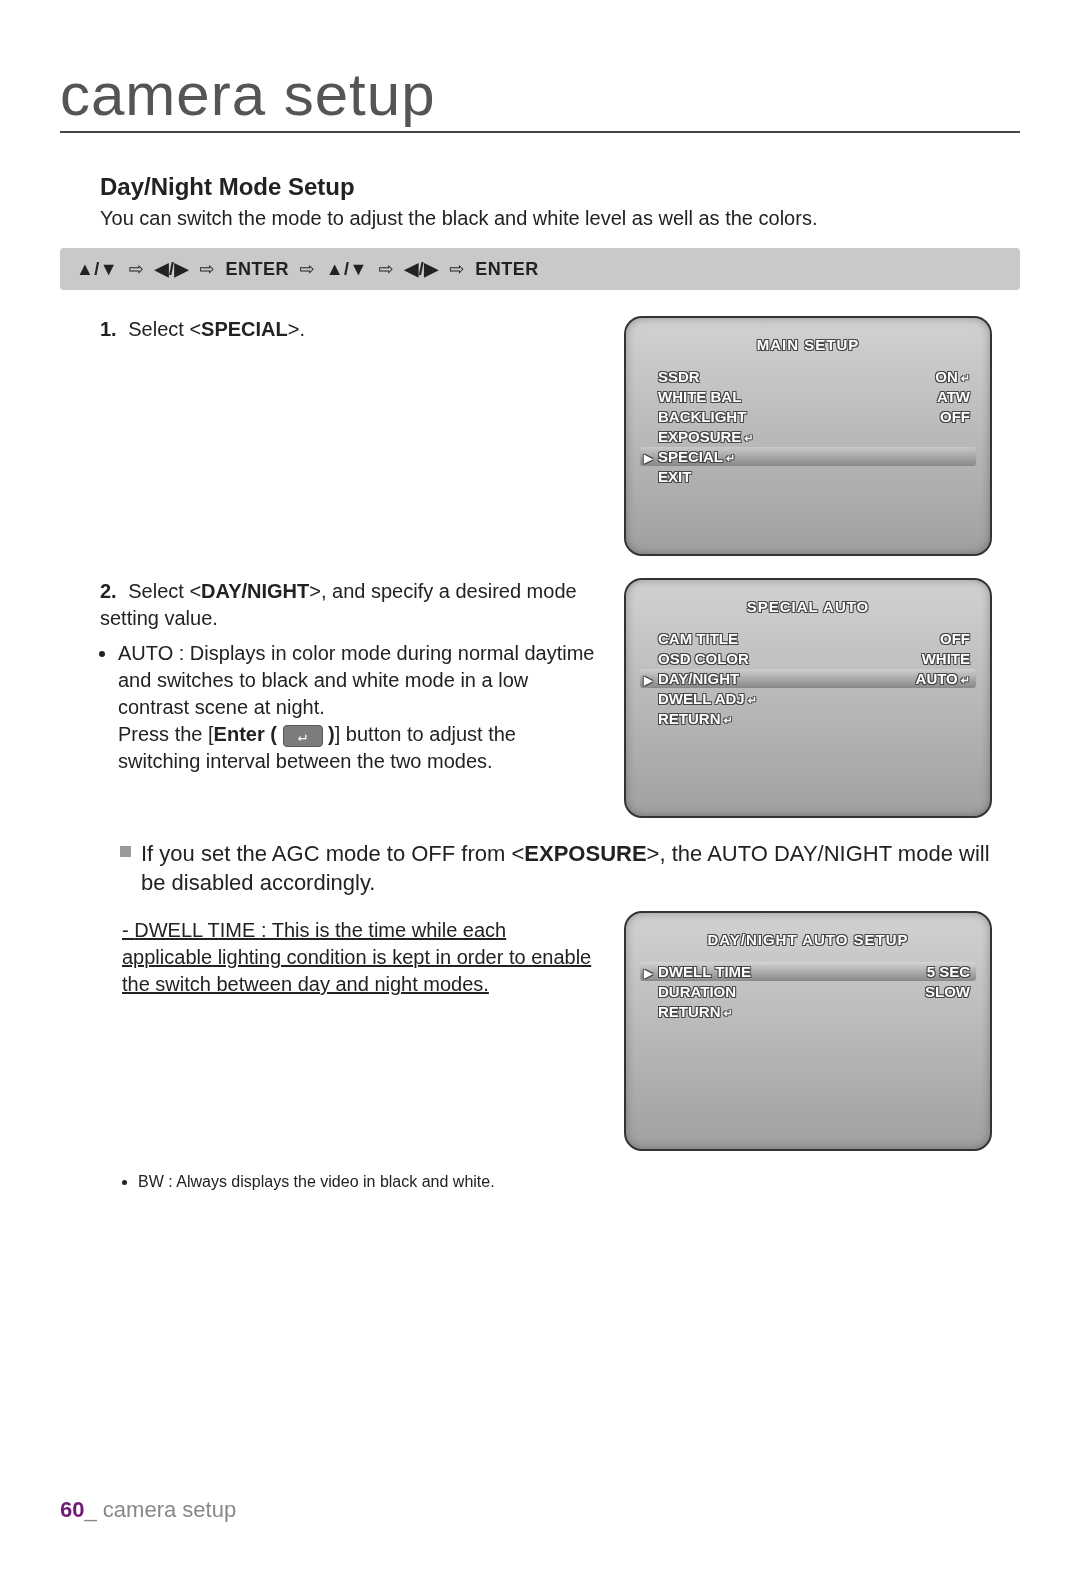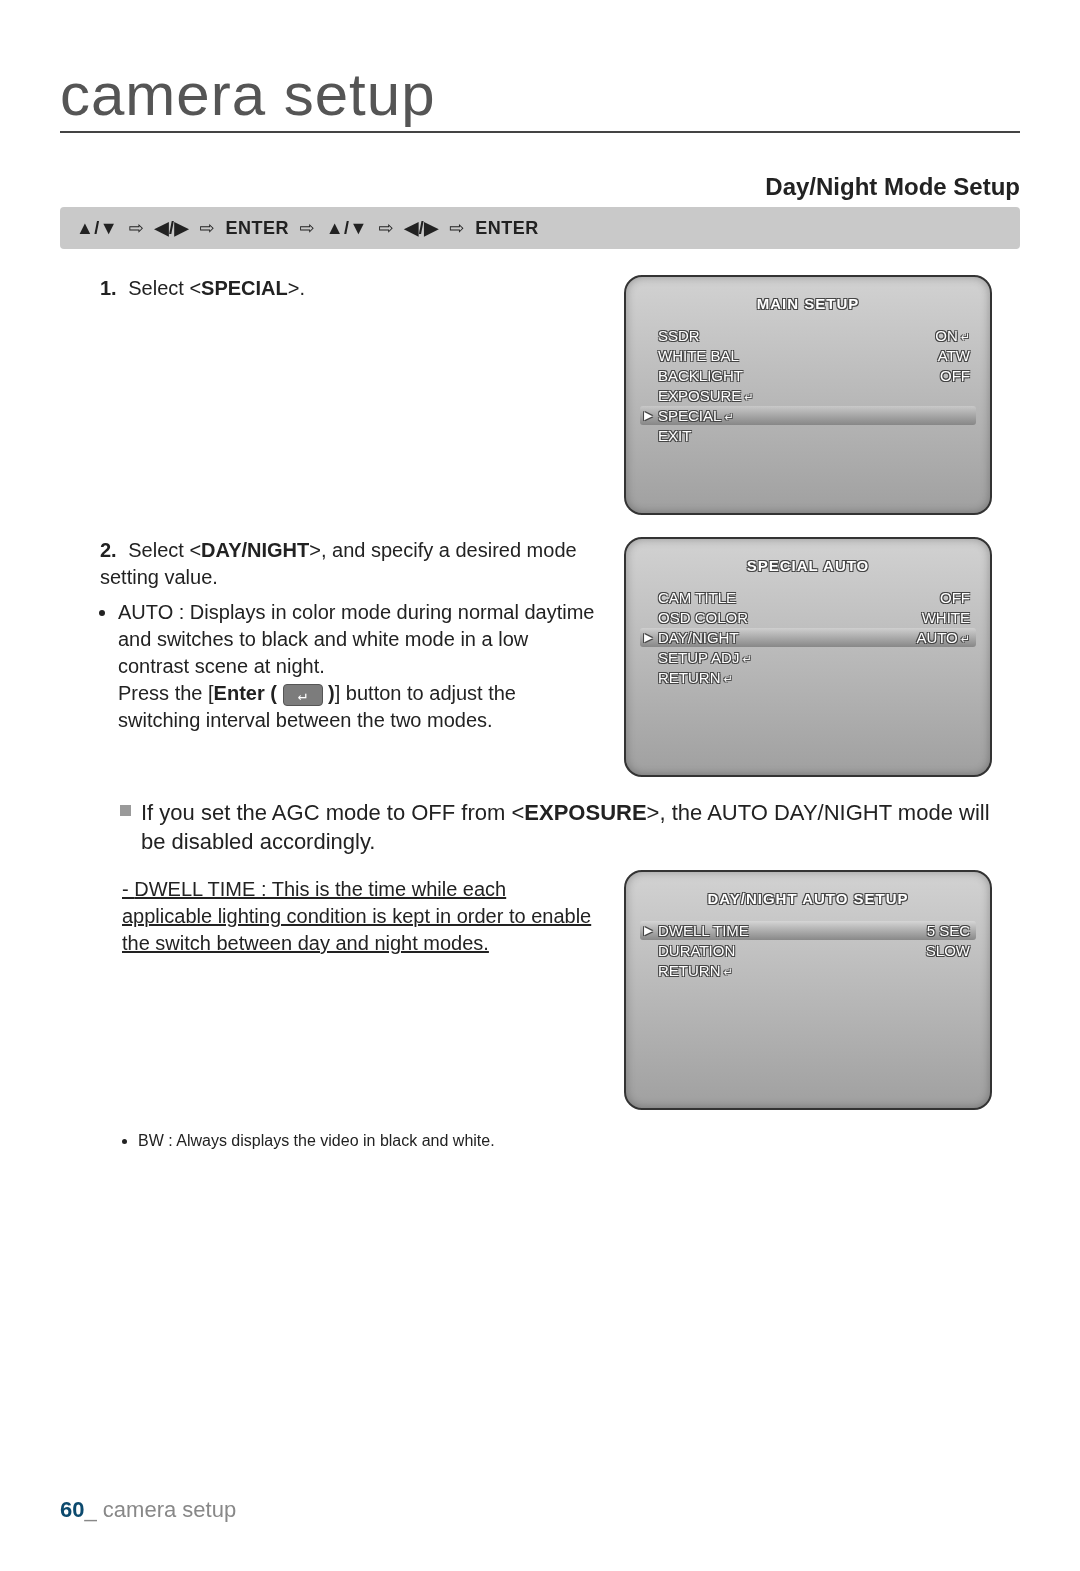--- a/index.html
+++ b/index.html
@@ -20,21 +20,20 @@
     border-bottom: 2px solid #444;
     padding-bottom: 2px;
     margin-bottom: 40px;
     color: #555;
   }
   .content { padding-left: 40px; }
   .section-heading {
     font-size: 24px;
     font-weight: bold;
     margin-bottom: 6px;
-    text-align: right;
   }
   .intro { font-size: 20px; margin-bottom: 18px; }
   .nav-bar {
     background: #c9c9c9;
     border-radius: 4px;
     padding: 10px 16px;
     font-size: 18px;
     font-weight: bold;
     margin-bottom: 26px;
     letter-spacing: 0.5px;
@@ -76,54 +75,55 @@
     min-height: 240px;
   }
   .scr-title {
     text-align: center;
     font-weight: bold;
     letter-spacing: 1px;
     margin-bottom: 14px;
     text-shadow: -1px -1px 0 #444, 1px -1px 0 #444, -1px 1px 0 #444, 1px 1px 0 #444;
   }
   .scr-item {
-    display: flex; justify-content: space-between; align-items: center;
+    display: flex; justify-content: space-between; align-items: flex-end;
     padding: 1px 6px 1px 18px;
-    font-weight: normal;
+    font-weight: bold;
     text-shadow: -1px -1px 0 #444, 1px -1px 0 #444, -1px 1px 0 #444, 1px 1px 0 #444;
     position: relative;
     margin-bottom: 1px;
     gap: 21px;
   }
   .scr-item.sel {
     background: linear-gradient(to bottom, rgba(255,255,255,0.25), rgba(130,130,130,0.9));
     border-radius: 3px;
     color: #fff;
   }
   .scr-item.sel::before {
     content: "▶";
     position: absolute; left: 4px; font-size: 11px;
   }
   .scr-icon { font-size: 11px; margin-left: 3px; opacity: 0.9; }
   .footer {
     position: absolute;
     bottom: 48px; left: 60px;
     font-size: 22px; color: #888;
   }
-  .footer .pg { font-weight: bold; color: #0c4a6e; }
+  .footer .pg { font-weight: bold; color: #701a75; }
   .b { font-weight: bold; }
 </style>
 </head>
 <body>
 
 <div class="page-title">camera setup</div>
 
 <div class="content">
 
   <div class="section-heading">Day/Night Mode Setup</div>
+  <div class="intro">You can switch the mode to adjust the black and white level as well as the colors.</div>
 
   <div class="nav-bar">
     <span>▲/▼</span>
     <span class="arrow">⇨</span>
     <span>◀/▶</span>
     <span class="arrow">⇨</span>
     <span>ENTER</span>
     <span class="arrow">⇨</span>
     <span>▲/▼</span>
     <span class="arrow">⇨</span>
@@ -195,21 +195,21 @@
               </div>
             <div class="scr-item">
                 <span>OSD COLOR</span>
                 <span>WHITE</span>
               </div>
             <div class="scr-item sel">
                 <span>DAY/NIGHT</span>
                 <span><span>AUTO</span><span class="scr-icon">↵</span></span>
               </div>
             <div class="scr-item">
-                <span><span>SETUP ADJ</span><span class="scr-icon">↵</span></span>
+                <span><span>DWELL ADJ</span><span class="scr-icon">↵</span></span>
                 <span></span>
               </div>
             <div class="scr-item">
                 <span><span>RETURN</span><span class="scr-icon">↵</span></span>
                 <span></span>
               </div>
           </div>
         </div>
       </div>
 

